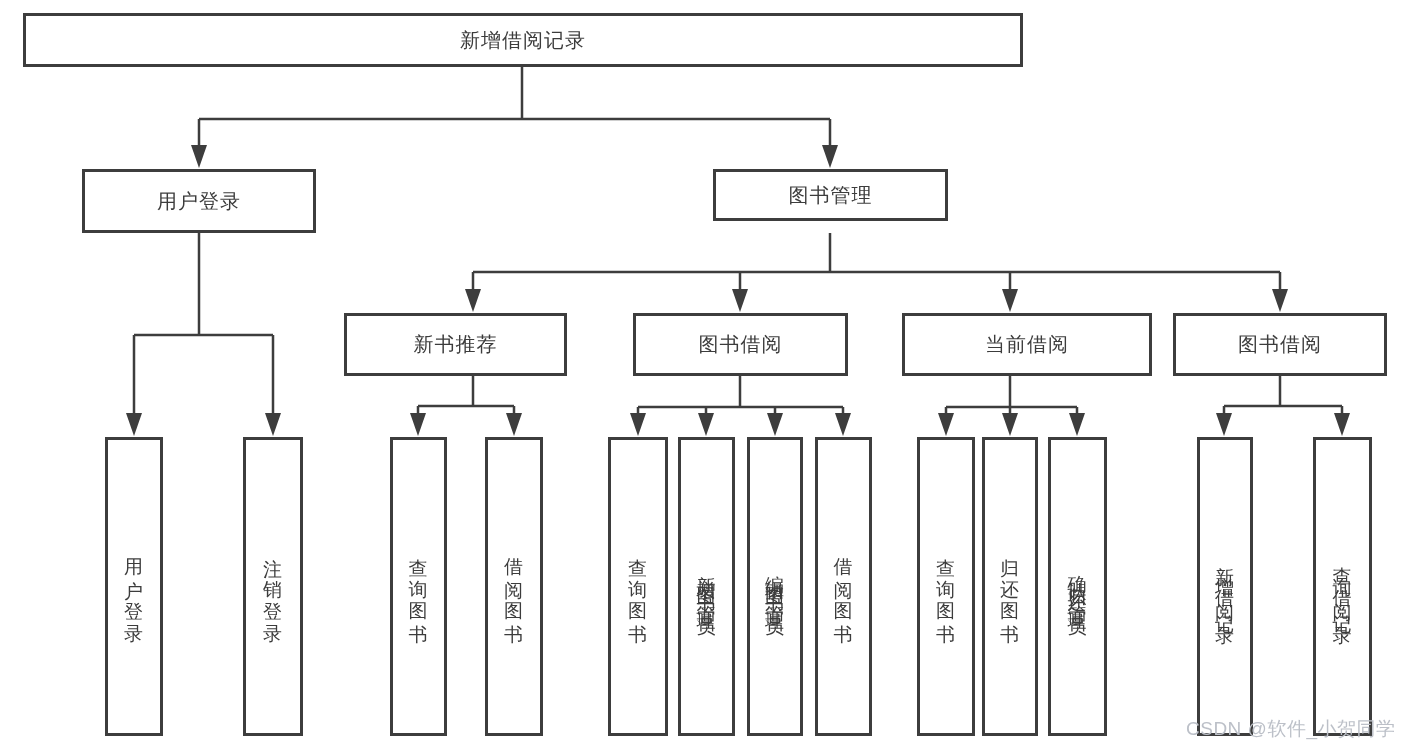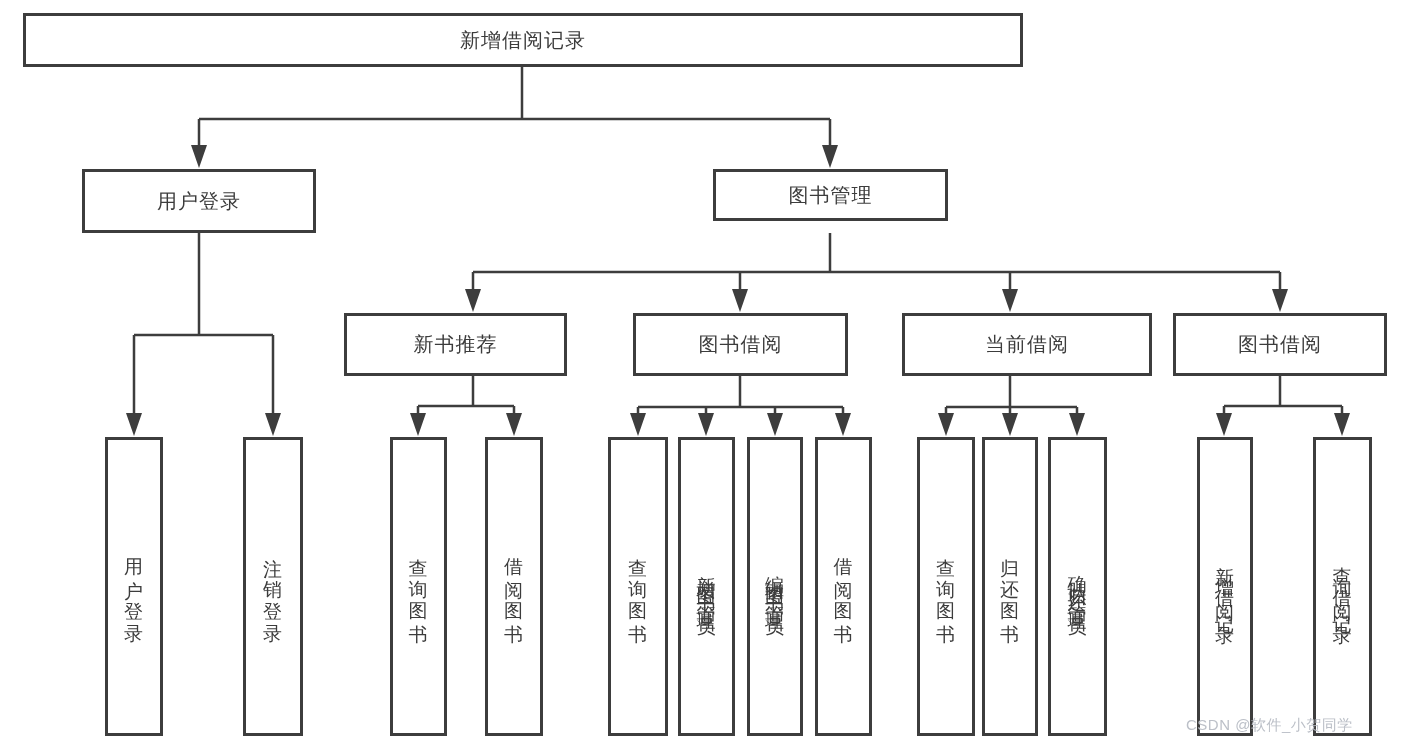--- a/index.html
+++ b/index.html
@@ -40,21 +40,21 @@
     line-height:1;
     white-space:nowrap;
   }
   .sp4 span{letter-spacing:22px;}
   .sp6 span{letter-spacing:12px;}
   .sp9 span{letter-spacing:6px;}
   #watermark{
     position:absolute;
     left:1186px;top:716px;
     z-index:3;
-    font-size:15px;
+    font-size:19px;
     color:var(--wm);
     letter-spacing:0.5px;
     white-space:nowrap;
   }
 </style>
 </head>
 <body>
 
 <div id="stage">
 

